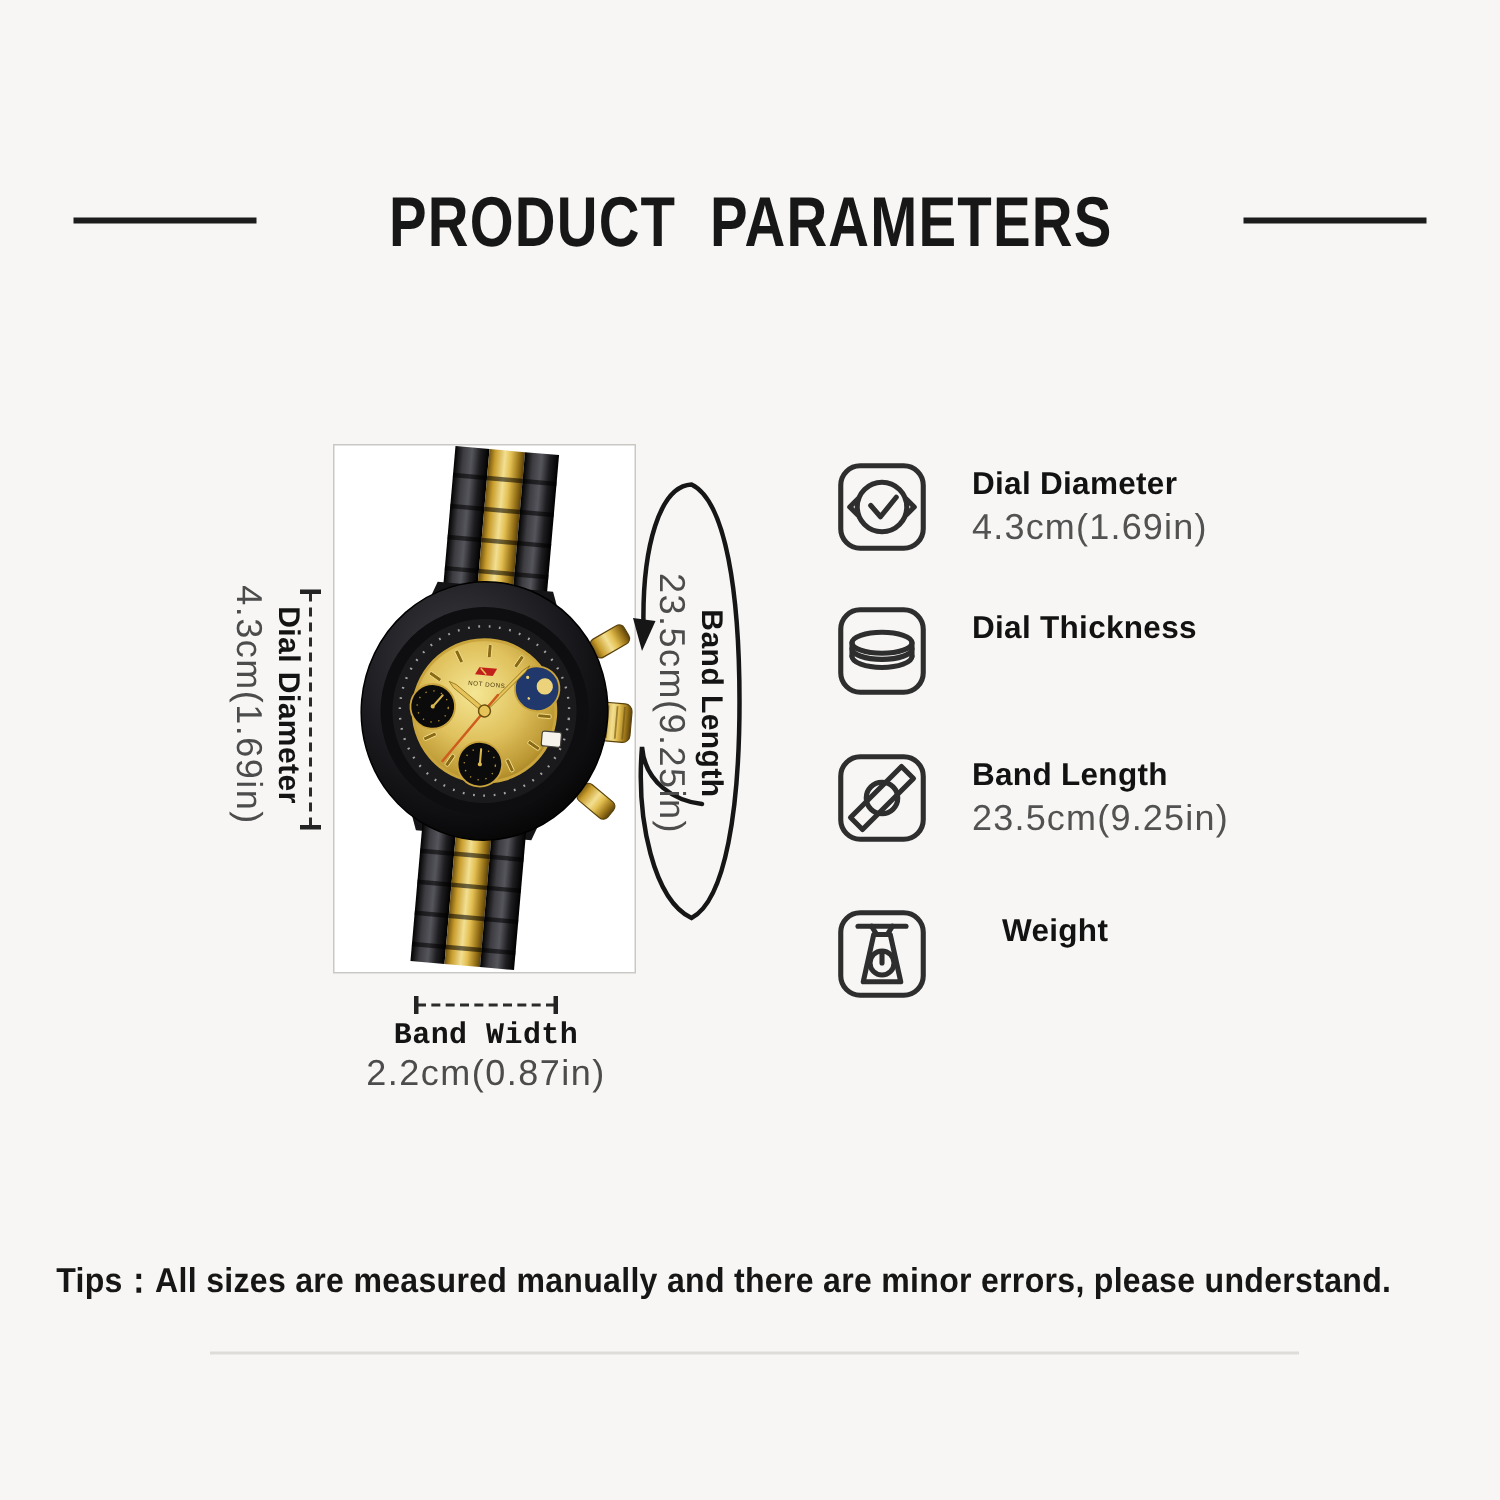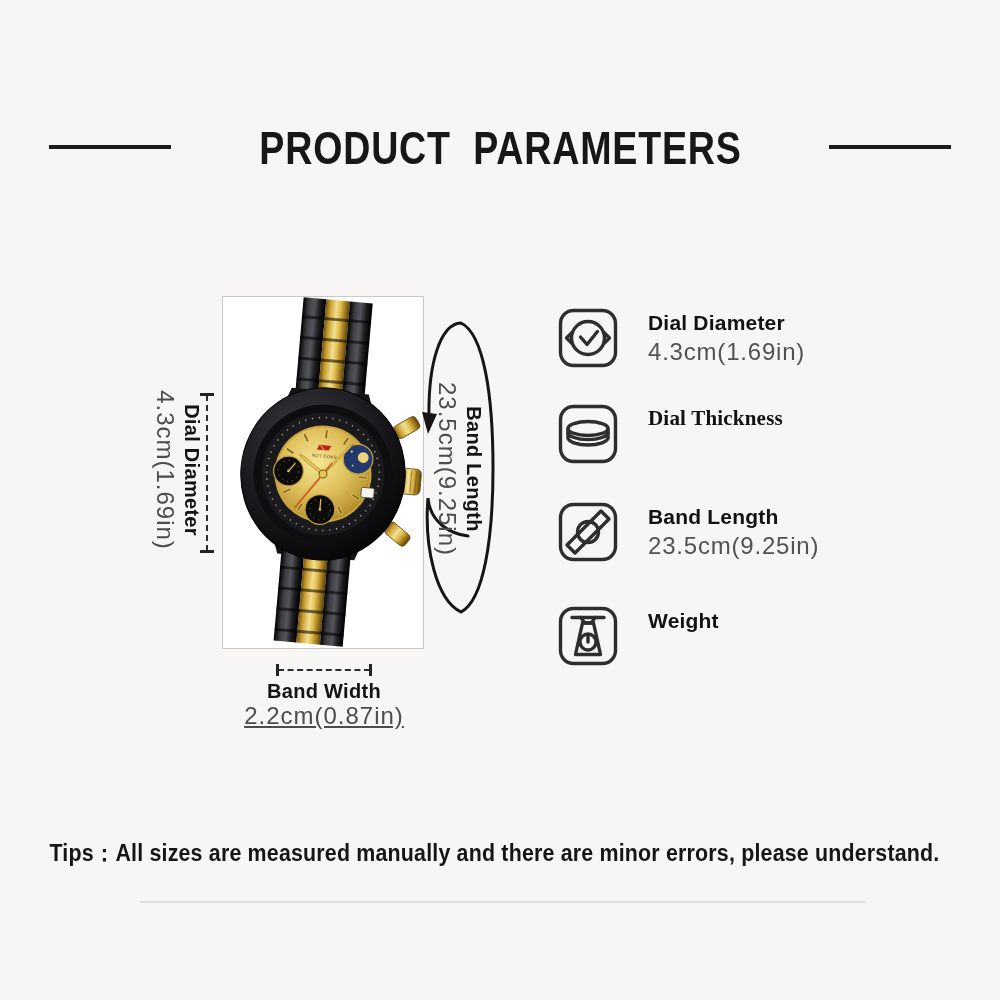--- a/index.html
+++ b/index.html
@@ -34,31 +34,31 @@
   .rot-block{
     position:absolute;display:flex;flex-direction:column;align-items:center;justify-content:center;
     transform:rotate(90deg);text-align:center;white-space:nowrap;
   }
   .ann-label{font-size:20px;font-weight:700;color:#141414;line-height:24px;letter-spacing:0.3px;}
   .ann-value{font-size:24px;font-weight:400;color:#4c4c4c;line-height:30px;letter-spacing:1px;}
   .rot-dial{left:72px;top:443px;width:210px;height:54px;}
   .rot-band{left:329px;top:442px;width:260px;height:54px;}
   .ellipse-svg{position:absolute;left:418px;top:312px;width:88px;height:316px;}
   
-  .bw-label{position:absolute;left:244px;top:679px;width:160px;text-align:center;}
-  .bw-value{position:absolute;left:224px;top:701px;width:200px;text-align:center;text-decoration:underline;}
+  .bw-label{position:absolute;left:244px;top:679px;width:160px;text-align:center;font-family:Liberation Mono, monospace;}
+  .bw-value{position:absolute;left:224px;top:701px;width:200px;text-align:center;}
   
   .param-row{position:absolute;left:556px;display:flex;align-items:flex-start;}
   .param-icon{width:64px;height:64px;flex:0 0 64px;}
   .param-texts{margin-left:28px;padding-top:3px;}
   .param-label{font-size:21px;font-weight:700;color:#121212;line-height:27px;letter-spacing:0.2px;}
   .param-value{font-size:24px;font-weight:400;color:#525252;line-height:31px;letter-spacing:0.8px;}
-  .row-0{top:306px;} .row-1{top:402px;font-family:Liberation Serif, serif;} .row-2{top:500px;} .row-3{top:604px;}
-  
-  .tips{position:absolute;left:16px;top:838px;width:851px;text-align:center;}
+  .row-0{top:306px;} .row-1{top:402px;} .row-2{top:500px;} .row-3{top:604px;gap:20px;}
+  
+  .tips{position:absolute;left:4px;top:838px;width:851px;text-align:center;}
   .tips span{
     display:inline-block;font-size:23px;font-weight:700;color:#161616;
     transform:scaleX(0.93);transform-origin:center;white-space:nowrap;letter-spacing:0.2px;
   }
   .bottom-divider{position:absolute;left:140px;top:901px;width:726px;height:2px;background:#dddcd9;}
   .icon-stroke{fill:none;stroke:#2e2e2e;stroke-width:3.4;stroke-linecap:round;stroke-linejoin:round;}
 </style>
 </head>
 <body>
 

